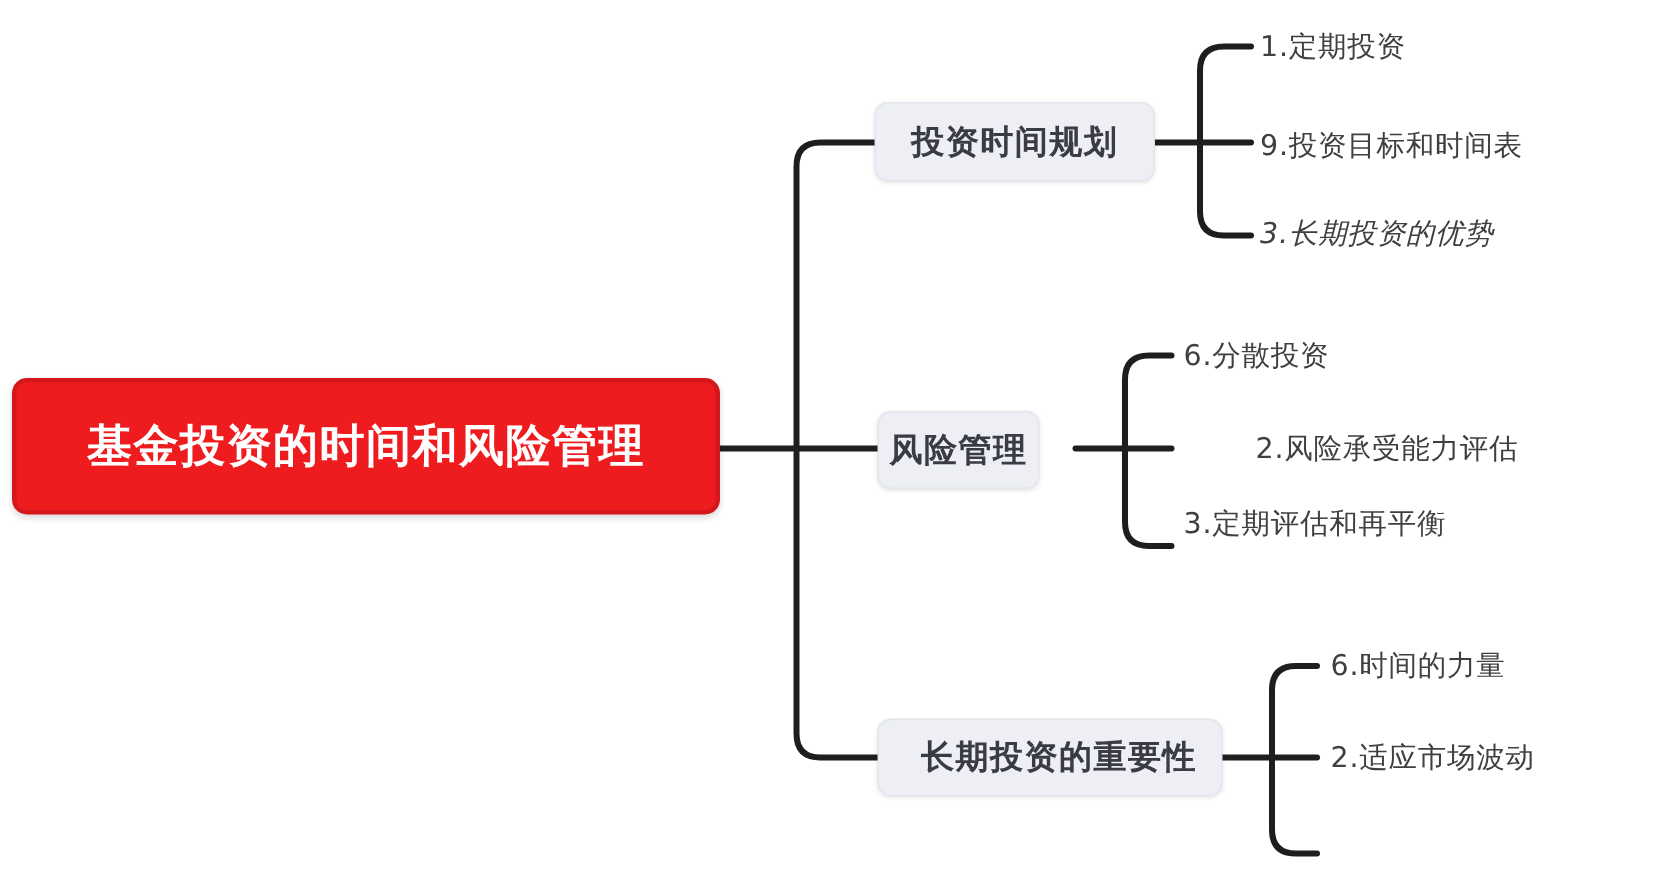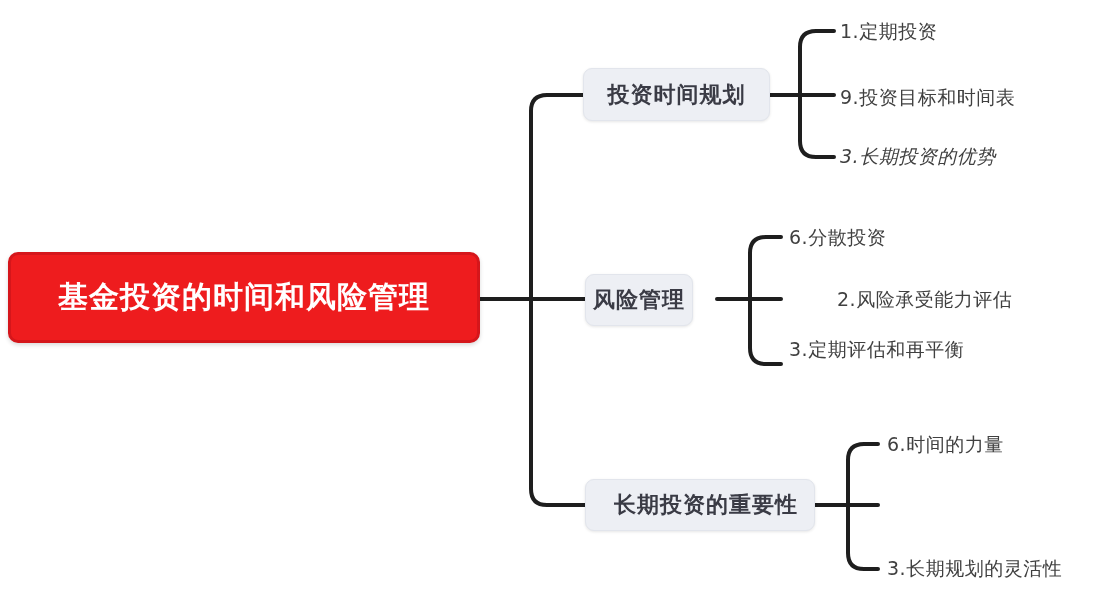--- a/index.html
+++ b/index.html
@@ -121,15 +121,15 @@
 
   <div class="child-label b1c1">1.定期投资</div>
   <div class="child-label b1c2">9.投资目标和时间表</div>
   <div class="child-label b1c3">3.长期投资的优势</div>
 
   <div class="child-label b2c1">6.分散投资</div>
   <div class="child-label b2c2">2.风险承受能力评估</div>
   <div class="child-label b2c3">3.定期评估和再平衡</div>
 
   <div class="child-label b3c1">6.时间的力量</div>
-  <div class="child-label b3c3">3.长期规划的灵活性</div>
+  <div class="child-label b3c2">2.适应市场波动</div>
 
 </div>
 
 </body></html>

